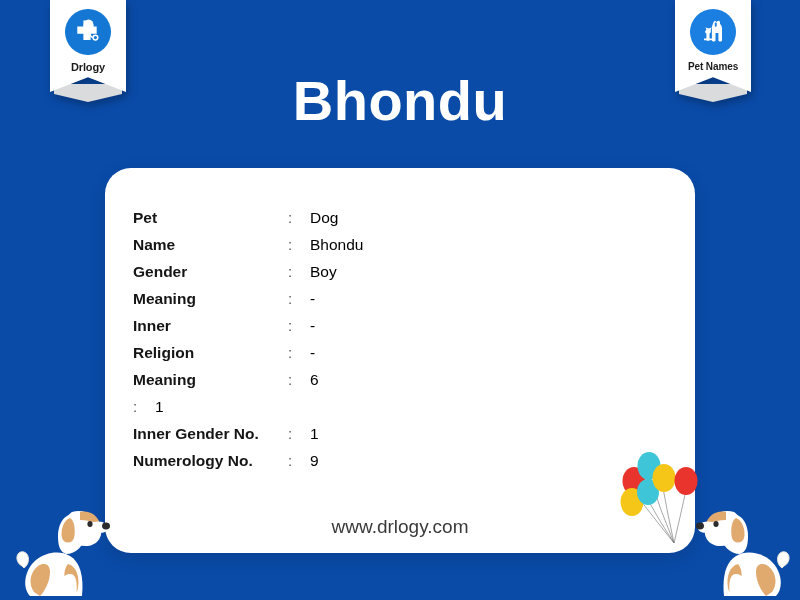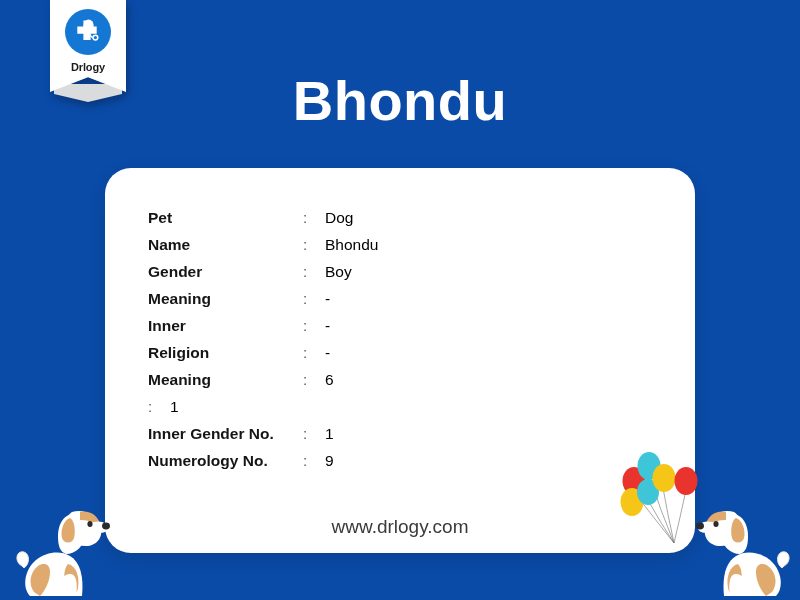--- a/index.html
+++ b/index.html
@@ -103,21 +103,21 @@
     width: 590px;
     height: 385px;
     background: #ffffff;
     border-radius: 26px;
     box-shadow: 0 6px 18px rgba(0,0,0,0.13);
     overflow: hidden;
   }
 
   .detail-list {
     position: absolute;
-    left: 43px;
+    left: 28px;
     top: 41px;
     width: 420px;
   }
 
   .detail-row {
     display: flex;
     align-items: baseline;
     height: 27px;
   }
 
@@ -191,20 +191,36 @@
           <ellipse cx="19.6" cy="12.6" rx="5.1" ry="6.2" fill="#ffffff"></ellipse>
           <path d="M20.4 18.2c0 4.4 2.6 6.6 5.1 6.6" stroke="#ffffff" stroke-width="1.7" fill="none" stroke-linecap="round"></path>
           <circle cx="26.4" cy="24.6" r="3.1" fill="#ffffff"></circle>
           <circle cx="26.4" cy="24.6" r="1.6" fill="#1577d4"></circle>
         </svg>
       </div>
       <div class="badge-label">Drlogy</div>
     </div>
   </div>
 
+  <div class="badge badge-right">
+    <div class="badge-flap"></div>
+    <div class="badge-body">
+      <div class="badge-circle">
+        <svg width="38" height="38" viewBox="0 0 38 38">
+
+          <path d="M21.5 7.8c-0.9 0-1.7 0.7-2.1 1.7l-1.1 3c-0.3 0.8-0.4 1.6-0.4 2.4v12.4c0 0.6 0.5 1.1 1.1 1.1h1.4c0.6 0 1.1-0.5 1.1-1.1v-7.4h2.9v7.4c0 0.6 0.5 1.1 1.1 1.1h1.4c0.6 0 1.1-0.5 1.1-1.1V15.5c0-1.5-0.5-2.9-1.4-4l-0.6-0.7V9.4c0-0.9-0.7-1.6-1.6-1.6-0.6 0-1.2 0.4-1.5 0.9l-0.3 0.6-0.6-0.9c-0.3-0.4-0.8-0.6-1.3-0.6z" fill="#ffffff"></path>
+          <path d="M21.8 9.6c0.5 0 0.9 0.4 0.9 1v2.1c0 0.5-0.4 1-0.9 1s-1-0.5-1-1v-2.1c0-0.6 0.5-1 1-1z" fill="#1a7fe0"></path>
+
+          <path d="M12.4 16.4l-1 -2.2 2.2 1.1h2.1l2-1.1-0.9 2.2v2c0 0.9-0.5 1.7-1.3 2.1v6.2c0 0.6-0.5 1.1-1.1 1.1h-0.9c-0.6 0-1.1-0.5-1.1-1.1v-6.2c-0.8-0.4-1.3-1.2-1.3-2.1z" fill="#ffffff"></path>
+          <path d="M10 27.2h7.3c0.5 0 0.9-0.4 0.9-0.9s-0.4-0.9-0.9-0.9H10z" fill="#ffffff"></path>
+        </svg>
+      </div>
+      <div class="badge-label">Pet Names</div>
+    </div>
+  </div>
 
   <h1 class="page-title">Bhondu</h1>
 
   <div class="card">
 
     <div class="detail-list">
       <div class="detail-row">
         <span class="detail-label">Pet</span>
         <span class="detail-colon">:</span>
         <span class="detail-value">Dog</span>

